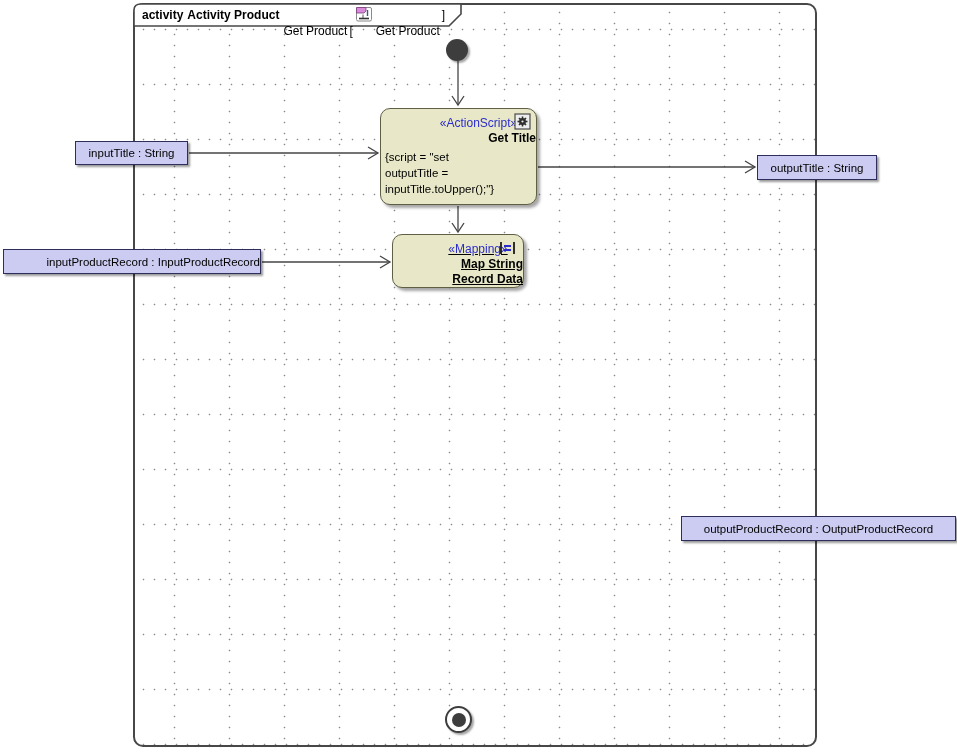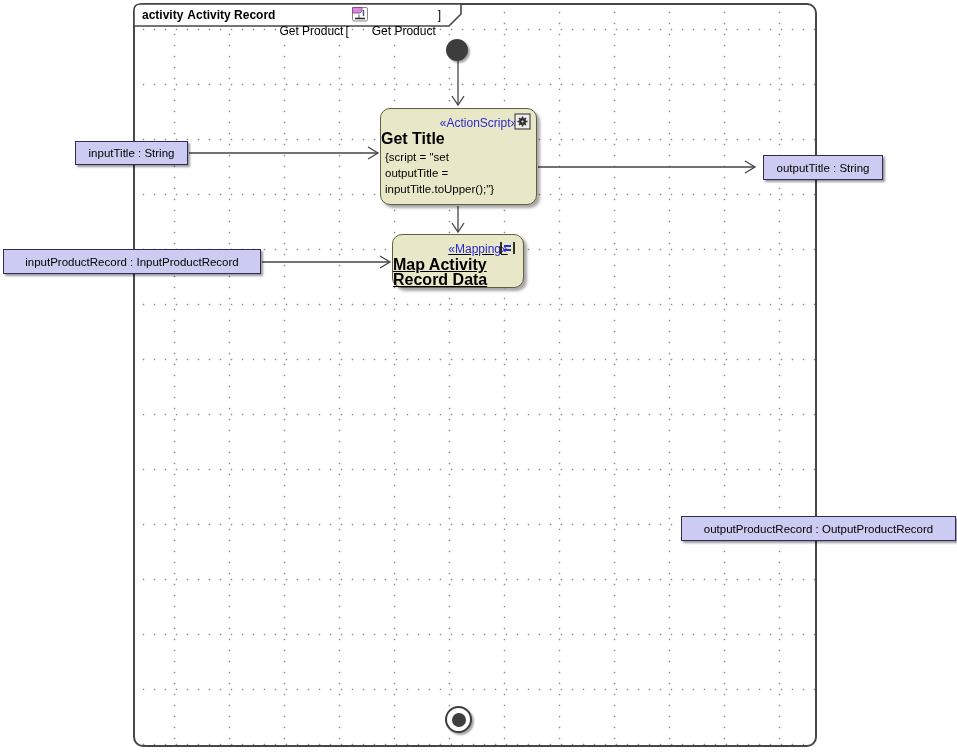--- a/index.html
+++ b/index.html
@@ -48,49 +48,49 @@
     margin: -7px 0 0 -7px; border-radius: 50%; background: #3d3d3d;
   }
   .action-node {
     position: absolute; background: #e8e8c8; border: 1.5px solid #5f5f46;
     border-radius: 10px; box-shadow: 3px 3px 3px rgba(0,0,0,0.35); z-index: 4;
   }
   .action-get-title { left: 380px; top: 108px; width: 157px; height: 97px; padding-top: 4px; }
   .action-map-product { left: 392px; top: 234px; width: 132px; height: 54px; padding-top: 4px; text-decoration: underline; }
   .stereo-row { position: relative; text-align: center; padding-left: 40px; }
   .stereo { color: #2b2bcc; font-size: 12px; }
-  .node-name { font-weight: bold; font-size: 16px; text-align: left; color: #000; line-height: 15px; }
+  .node-name { font-weight: bold; font-size: 12px; text-align: right; color: #000; line-height: 15px; }
   .script-body { font-size: 11.5px; color: #000; padding: 3px 3px 0 4px; line-height: 16px; }
   .corner-icon { position: absolute; right: 5px; top: 0px; }
 
   
   .param {
     position: absolute; background: #ccccf2; border: 1.5px solid #2e2e5c;
     display: flex; align-items: center; justify-content: center;
     font-weight: normal; font-size: 11.5px; color: #000;
     box-shadow: 2px 2px 2px rgba(0,0,0,0.4); z-index: 5; white-space: nowrap;
   }
   .param-input-title          { left: 75px;  top: 141px; width: 113px; height: 24px; }
-  .param-output-title         { left: 757px; top: 155px; width: 120px; height: 25px; margin-left: 6px; }
-  .param-input-product-record { left: 3px;   top: 249px; width: 258px; height: 25px; }
+  .param-output-title         { left: 757px; top: 155px; width: 120px; height: 25px; }
+  .param-input-product-record { left: 3px;   top: 249px; width: 258px; height: 25px; justify-content: flex-end; }
   .param-output-product-record{ left: 681px; top: 516px; width: 275px; height: 25px; }
 </style>
 </head>
 <body>
 
 <div class="canvas">
 
   <div class="frame"></div>
 
   <svg class="frame-header-shape" width="330" height="24">
     <path d="M 1 23 L 1 7 Q 1 1 8 1 L 328 1 L 328 11 L 316 23 Z" fill="#ffffff" stroke="#474747" stroke-width="1.6"></path>
   </svg>
   <div class="frame-header-text">
     <span class="hb">activity</span>
-    <span class="hb">Activity Record</span>
+    <span class="hb">Activity Product</span>
     <span class="tight">Get Product</span>
     <span class="tight">[</span>
     <span class="hdr-icon">
       <svg width="16" height="15" viewBox="0 0 16 15">
         <rect x="0.5" y="0.5" width="15" height="13.5" rx="1.5" fill="#ffffff" stroke="#8a8a8a"></rect>
         <path d="M0.5 0.5 H10 V4 L8 6 H0.5 Z" fill="#d98ad9" stroke="#7a3e7a" stroke-width="0.8"></path>
         <line x1="11.5" y1="3" x2="11.5" y2="9" stroke="#3a5a8a" stroke-width="1.4"></line>
         <line x1="3" y1="11.5" x2="13" y2="11.5" stroke="#333333" stroke-width="1.6"></line>
         <line x1="7" y1="7.5" x2="7" y2="11" stroke="#555555" stroke-width="1"></line>
       </svg>
@@ -154,21 +154,21 @@
       <span class="stereo">«Mapping»</span>
       <span class="corner-icon" style="top:2px; right:7px;">
         <svg width="17" height="14" viewBox="0 0 17 14">
           <line x1="2" y1="1" x2="2" y2="13" stroke="#000000" stroke-width="1.6"></line>
           <line x1="15" y1="1" x2="15" y2="13" stroke="#000000" stroke-width="1.6"></line>
           <line x1="5" y1="5" x2="12" y2="5" stroke="#2b2bcc" stroke-width="2"></line>
           <line x1="5" y1="9" x2="12" y2="9" stroke="#2b2bcc" stroke-width="2"></line>
         </svg>
       </span>
     </div>
-    <div class="node-name">Map Activity</div>
+    <div class="node-name">Map String</div>
     <div class="node-name">Record Data</div>
   </div>
 
   <div class="param param-input-title">
     <span>inputTitle : String</span>
   </div>
   <div class="param param-output-title">
     <span>outputTitle : String</span>
   </div>
   <div class="param param-input-product-record">

